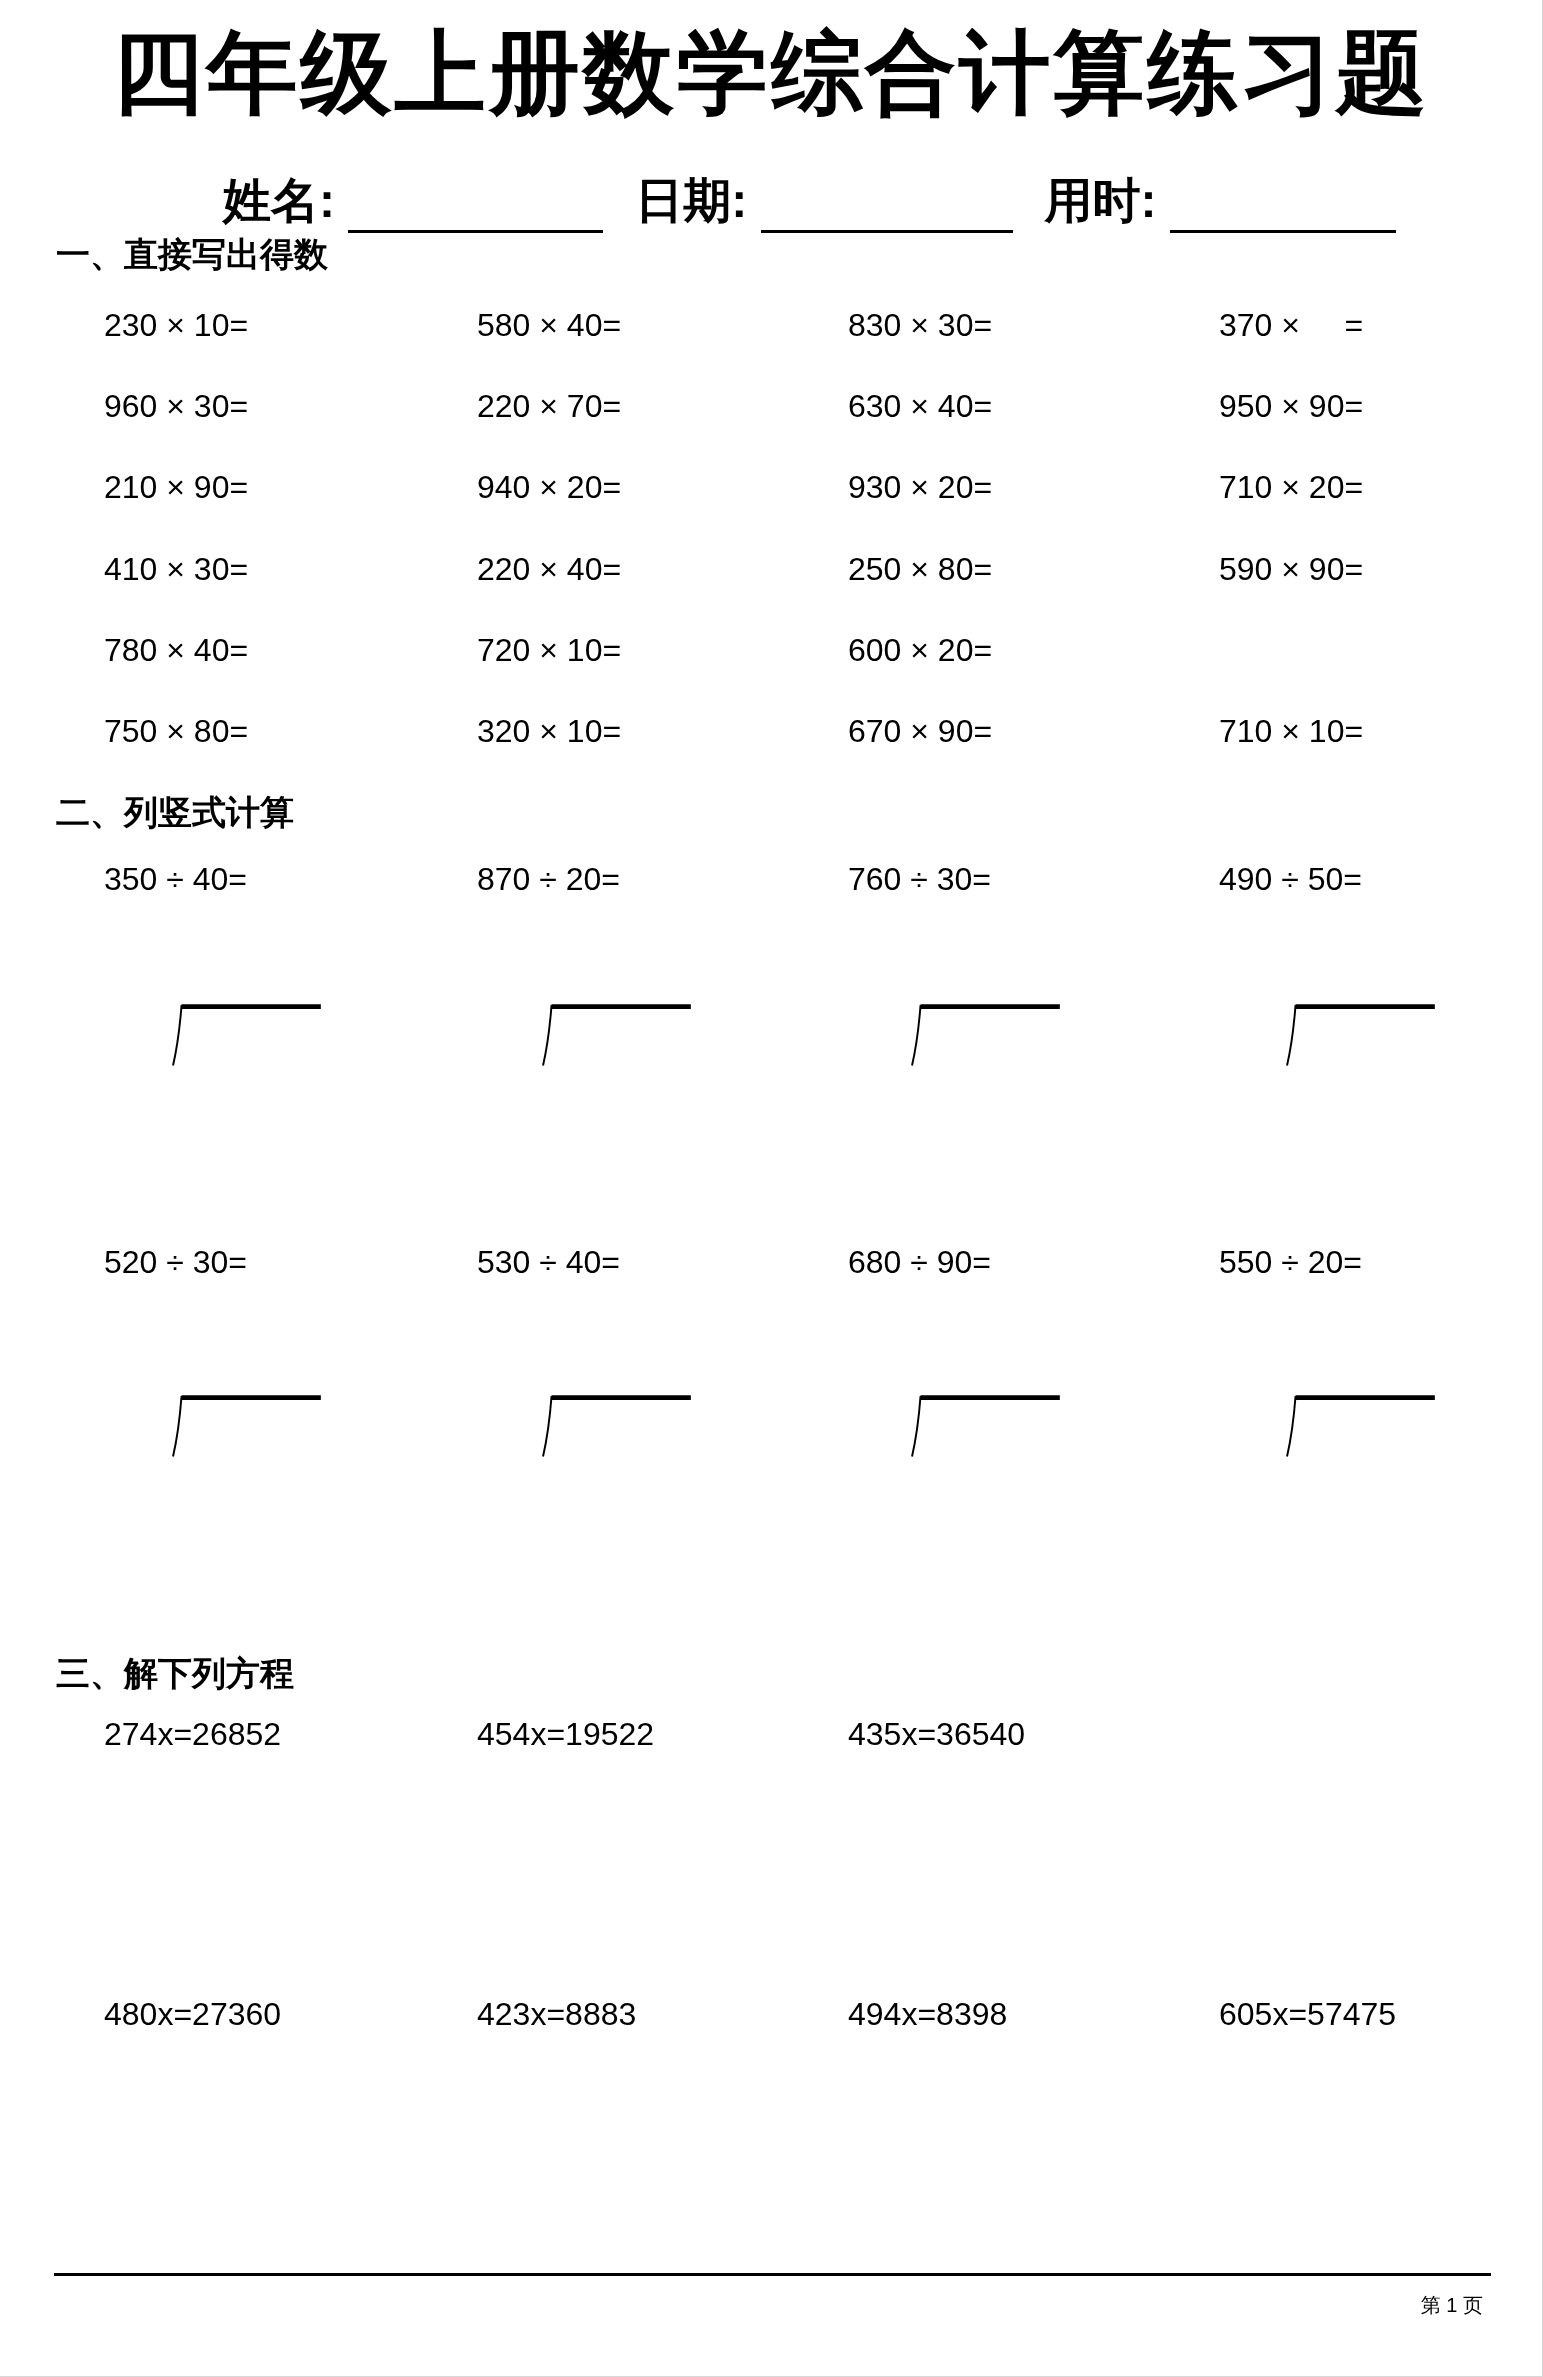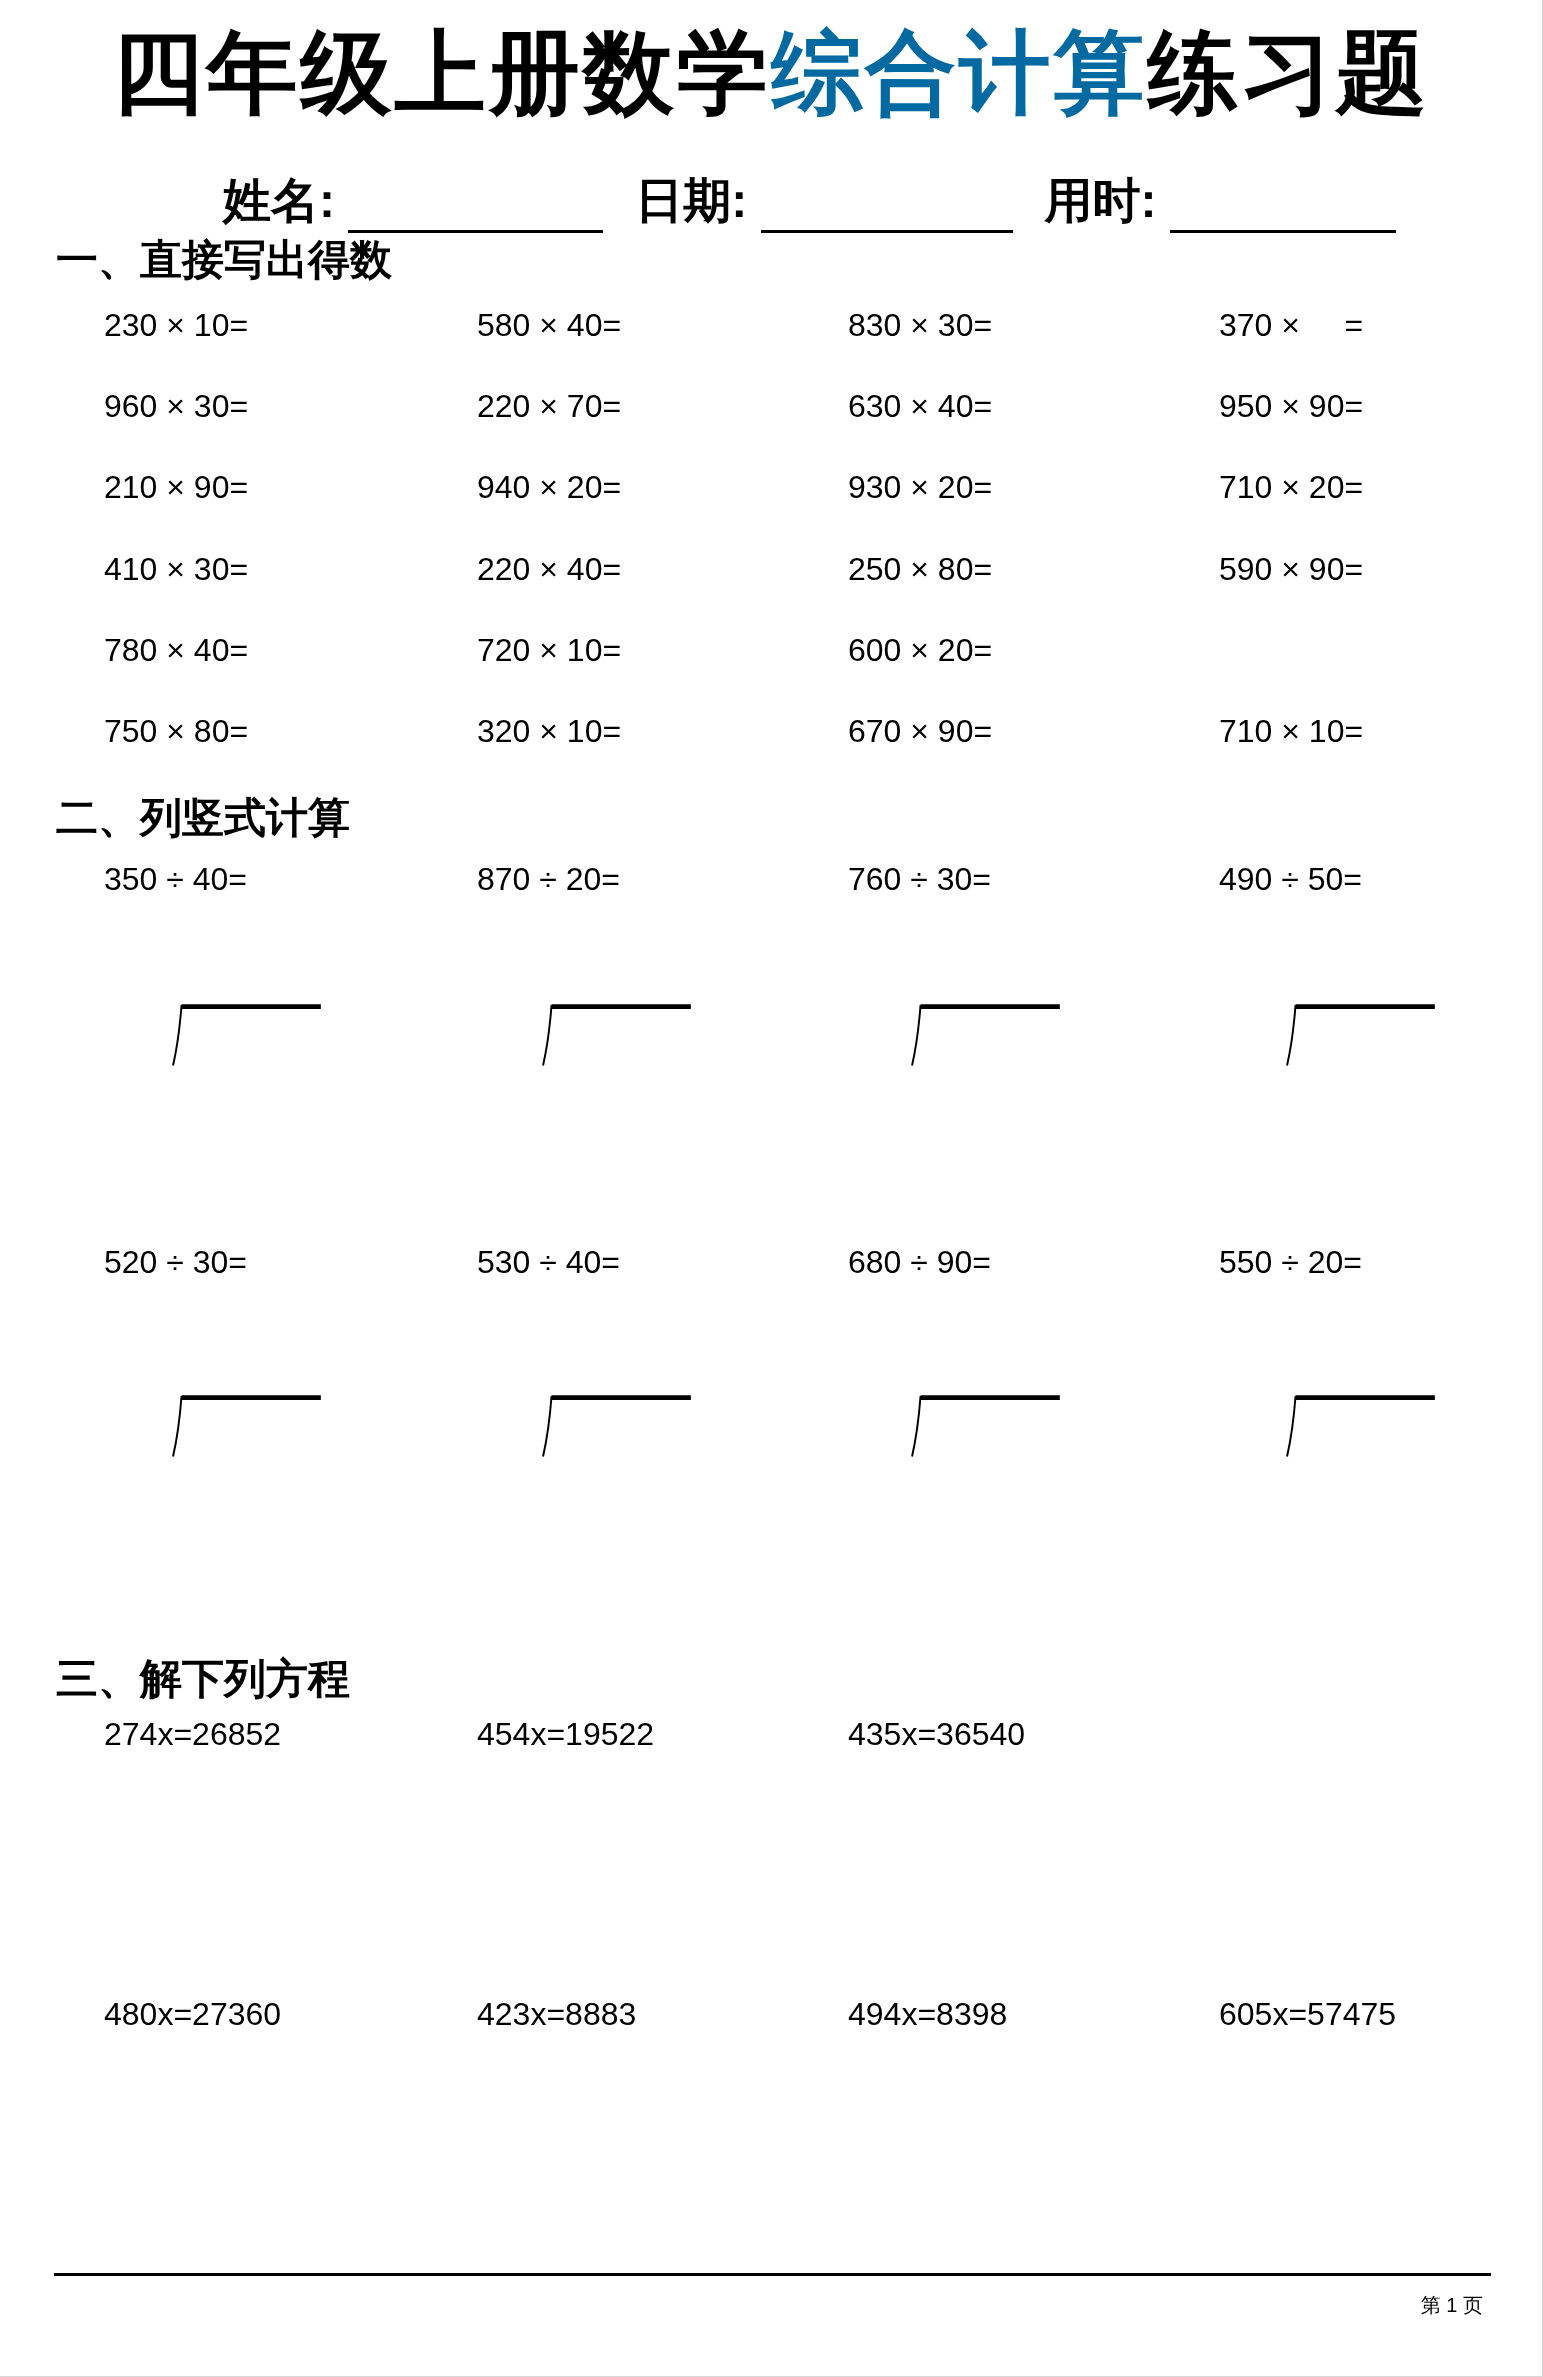--- a/index.html
+++ b/index.html
@@ -38,21 +38,21 @@
     height: 42px;
     vertical-align: bottom;
     margin-right: 18.6px;
   }
   .blank-name { width: 255px; }
   .blank-date { width: 252px; }
   .blank-time { width: 226px; }
   .sec-head {
     position: absolute;
     left: 56px;
-    font-size: 42px;
+    font-size: 34px;
     font-weight: bold;
     white-space: nowrap;
   }
   .prow {
     position: absolute;
     left: 104px;
     width: 1407px;
     display: grid;
     grid-template-columns: 373px 371px 371px 1fr;
   }
@@ -80,21 +80,21 @@
     font-size: 20px;
     white-space: nowrap;
   }
 </style>
 </head>
 <body>
 
 <div id="page">
 
   <div class="title">
-    <span>四年级上册数学</span><span style="color: #0369a1;">综合计算</span><span>练习题</span>
+    <span>四年级上册数学</span><span style="color: #000000;">综合计算</span><span>练习题</span>
   </div>
 
   <div class="name-row">
     <span>姓名:</span>
     <span class="blank-line blank-name"></span>
     <span>日期:</span>
     <span class="blank-line blank-date"></span>
     <span>用时:</span>
     <span class="blank-line blank-time"></span>
   </div>

